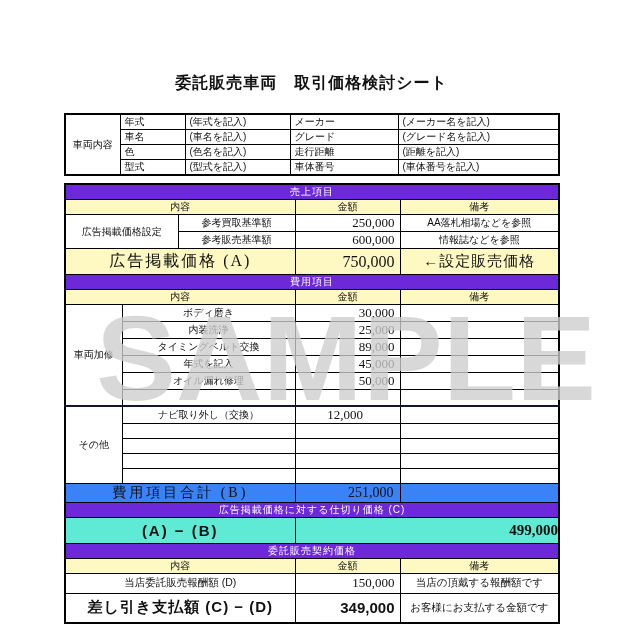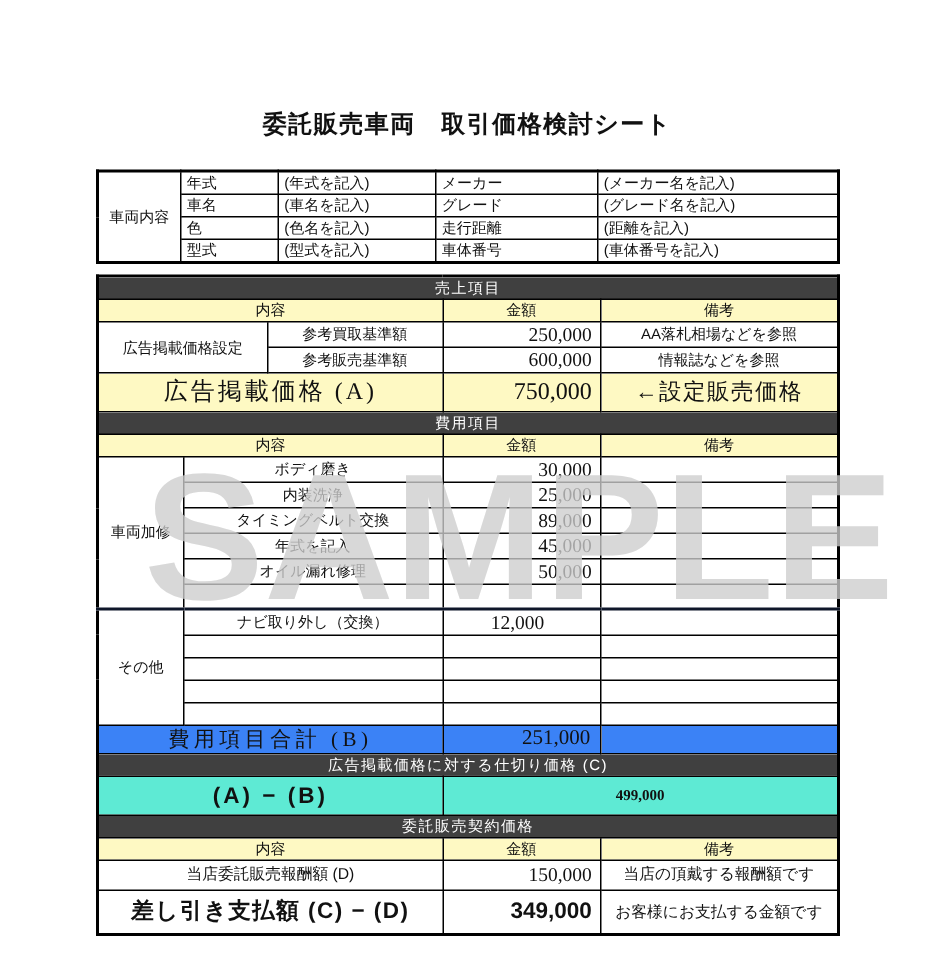--- a/index.html
+++ b/index.html
@@ -20,21 +20,21 @@
   table { border-width: 2px; }
   td { overflow: hidden; white-space: nowrap; vertical-align: middle; }
 
   
   #vtable { top: 113px; width: 494px; }
   #vtable td { font-size: 10px; height: 13px; padding: 0 4px; }
   #vtable td.vgroup { text-align: center; padding: 0; }
 
   
   #main { top: 183px; width: 494px; }
-  .bar { background: #404040; color: #ffffff; font-size: 10px; text-align: center; height: 14px; letter-spacing: 1px; }
+  .bar { background: #6d28d9; color: #ffffff; font-size: 10px; text-align: center; height: 14px; letter-spacing: 1px; }
   tr.hdr > td { background: #fef9c3; font-size: 10px; text-align: center; height: 14px; }
   .grp  { font-size: 10px; text-align: center; }
   .item { font-size: 10px; text-align: center; }
   .amt  { font-size: 13px; text-align: right; padding-right: 5px;
           font-family: "Liberation Serif", "DejaVu Serif", serif; }
   .note { font-size: 10px; text-align: center; }
   tr.r15 > td { height: 15px; }
   tr.r16 > td { height: 16px; }
   tr.thick > td { border-top: 2px solid #0f172a; text-align: center; }
 
@@ -47,21 +47,21 @@
                font-family: "Liberation Serif", "DejaVu Serif", serif; }
 
   tr.sumB > td { background: #3b82f6; height: 18px; }
   .sumb-label { font-size: 14px; text-align: center; letter-spacing: 3px;
                 font-family: "Liberation Serif", "DejaVu Serif", serif; }
   .sumb-amt   { font-size: 14px; text-align: right; padding-right: 6px;
                 font-family: "Liberation Serif", "DejaVu Serif", serif; }
 
   tr.rowAB > td { background: #5eead4; height: 26px; }
   .ab-label { font-size: 15px; font-weight: bold; text-align: center; letter-spacing: 2px; }
-  .ab-amt   { font-size: 10px; font-weight: bold; text-align: center;
+  .ab-amt   { font-size: 15px; font-weight: bold; text-align: right;
               font-family: "Liberation Serif", "DejaVu Serif", serif; }
 
   tr.rowD > td { height: 20px; }
   .itemD { font-size: 10.5px; text-align: center; }
   .noteD { font-size: 10.5px; text-align: center; }
 
   tr.rowF > td { height: 30px; }
   .final-label { font-size: 15px; font-weight: bold; text-align: center; letter-spacing: 1px; }
   .final-amt   { font-size: 15px; font-weight: bold; text-align: right; padding-right: 5px; }
 

